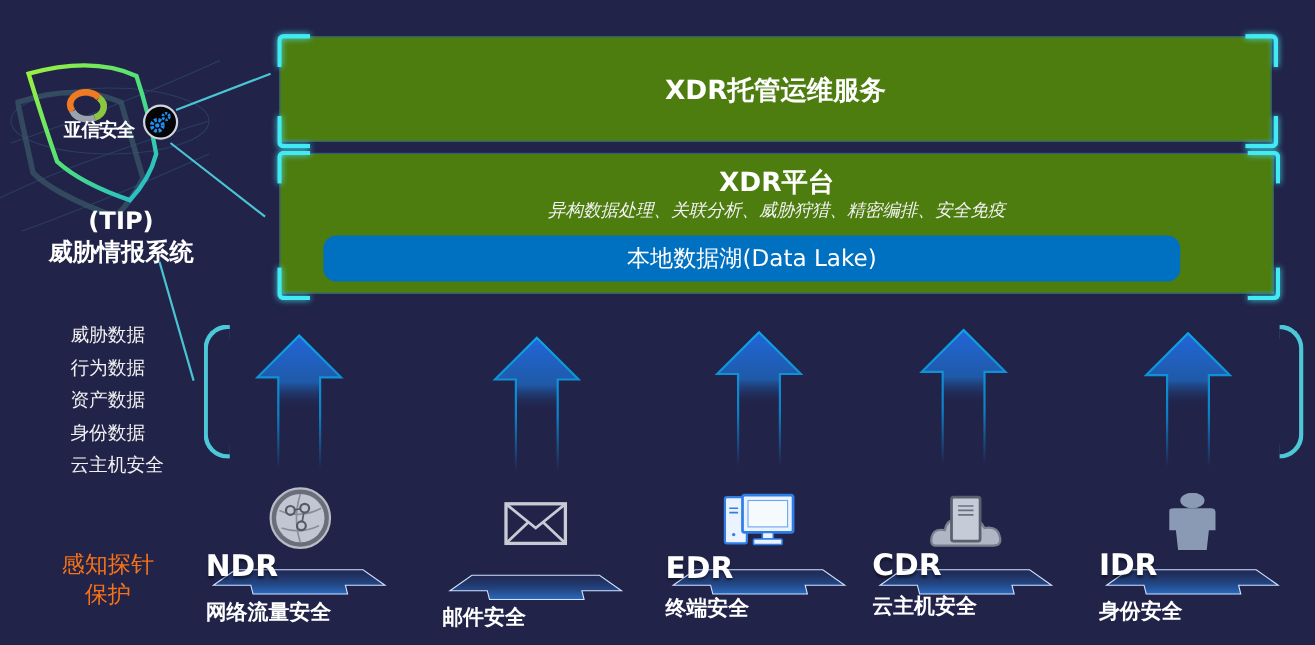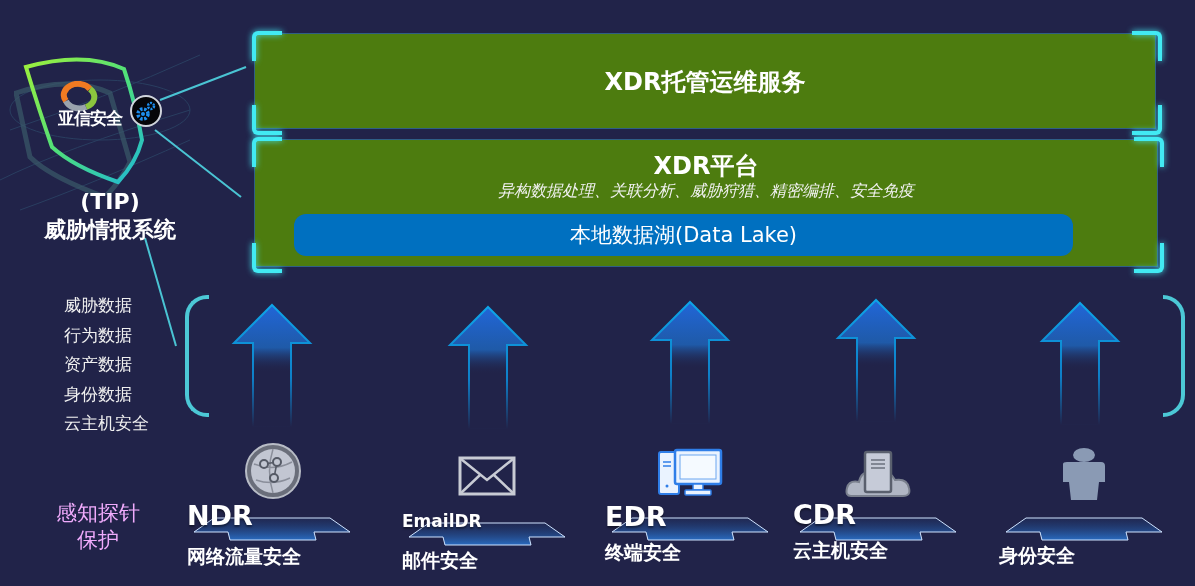--- a/index.html
+++ b/index.html
@@ -9,21 +9,21 @@
   .corner{position:absolute;width:26px;height:26px;border-color:#42eaf3;border-style:solid;filter:drop-shadow(0 0 3px #42eaf3);}
   .c-tl{border-width:4px 0 0 4px;border-top-left-radius:6px;}
   .c-tr{border-width:4px 4px 0 0;border-top-right-radius:6px;}
   .c-bl{border-width:0 0 4px 4px;border-bottom-left-radius:6px;}
   .c-br{border-width:0 4px 4px 0;border-bottom-right-radius:6px;}
   .title1{position:absolute;left:0;right:0;text-align:center;font-weight:bold;font-size:24px;}
   .subtitle{position:absolute;left:0;right:0;text-align:center;font-style:italic;font-size:16px;color:#f2f2f2;}
   .lake{position:absolute;background:#0070c0;border-radius:12px;text-align:center;font-size:21px;line-height:42px;color:#fff;}
   .tip-title{position:absolute;text-align:center;font-weight:bold;font-size:22px;line-height:28px;}
   .data-list{position:absolute;font-size:17px;line-height:29.5px;color:#f0f0f0;}
-  .sense{position:absolute;font-size:21px;line-height:27px;text-align:center;color:#f0abfc;}
+  .sense{position:absolute;font-size:21px;line-height:27px;text-align:center;color:#f97316;}
   .bracket{position:absolute;border:4px solid #4cc8d6;}
   .b-left{border-right:none;border-radius:22px 0 0 22px;}
   .b-right{border-left:none;border-radius:0 22px 22px 0;}
   .probe{position:absolute;width:170px;text-align:left;}
   .probe-name{position:absolute;left:0;right:0;font-weight:bold;font-size:27px;line-height:30px;text-shadow:0 2px 2px rgba(0,0,0,.4);}
   .probe-name.small{font-size:17px;}
   .probe-label{position:absolute;left:0;right:0;font-weight:bold;font-size:19px;color:#fff;}
   svg{display:block;}
 </style>
 </head>
@@ -160,21 +160,20 @@
   </svg>
   <div class="probe-name" style="top:61px;">NDR</div>
   <div class="probe-label" style="top:104px;">网络流量安全</div>
 </div>
 
 <div class="probe" style="left:402px;top:440px;height:146px;">
   <svg class="abs" style="left:56px;top:16px;" width="58" height="40">
     <rect x="2" y="2" width="54" height="36" fill="none" stroke="#c8cbd4" stroke-width="3"></rect>
     <path d="M3 3 L29 24 L55 3 M3 37 L22 19 M55 37 L36 19" fill="none" stroke="#c8cbd4" stroke-width="2.5"></path>
   </svg>
-  <div class="probe-name small" style="top:66px;">EmailDR</div>
   <div class="probe-label" style="top:108px;">邮件安全</div>
 </div>
 
 <div class="probe" style="left:605px;top:440px;height:146px;">
   <svg class="abs" style="left:52px;top:8px;" width="66" height="50">
     <rect x="2" y="4" width="20" height="42" rx="2" fill="#eaf3ff" stroke="#2f7ee8" stroke-width="2"></rect>
     <line x1="6" y1="14" x2="14" y2="14" stroke="#2f7ee8" stroke-width="1.5"></line>
     <line x1="6" y1="18" x2="14" y2="18" stroke="#2f7ee8" stroke-width="1.5"></line>
     <circle cx="10" cy="38" r="1.5" fill="#2f7ee8"></circle>
     <rect x="18" y="2" width="46" height="34" rx="2" fill="#eaf3ff" stroke="#2f7ee8" stroke-width="2.5"></rect>
@@ -196,14 +195,15 @@
   </svg>
   <div class="probe-name" style="top:60px;">CDR</div>
   <div class="probe-label" style="top:98px;">云主机安全</div>
 </div>
 
 <div class="probe" style="left:999px;top:440px;height:146px;">
   <svg class="abs" style="left:60px;top:8px;" width="50" height="54">
     <ellipse cx="25" cy="7" rx="11" ry="7" fill="#8a9ab4"></ellipse>
     <path d="M4 16 Q4 14 8 14 L42 14 Q46 14 46 18 L46 34 L40 34 L38 52 L12 52 L10 34 L4 34 Z" fill="#8a9ab4"></path>
   </svg>
+  <div class="probe-name" style="top:60px;">IDR</div>
   <div class="probe-label" style="top:103px;">身份安全</div>
 </div>
 
 </body></html>

